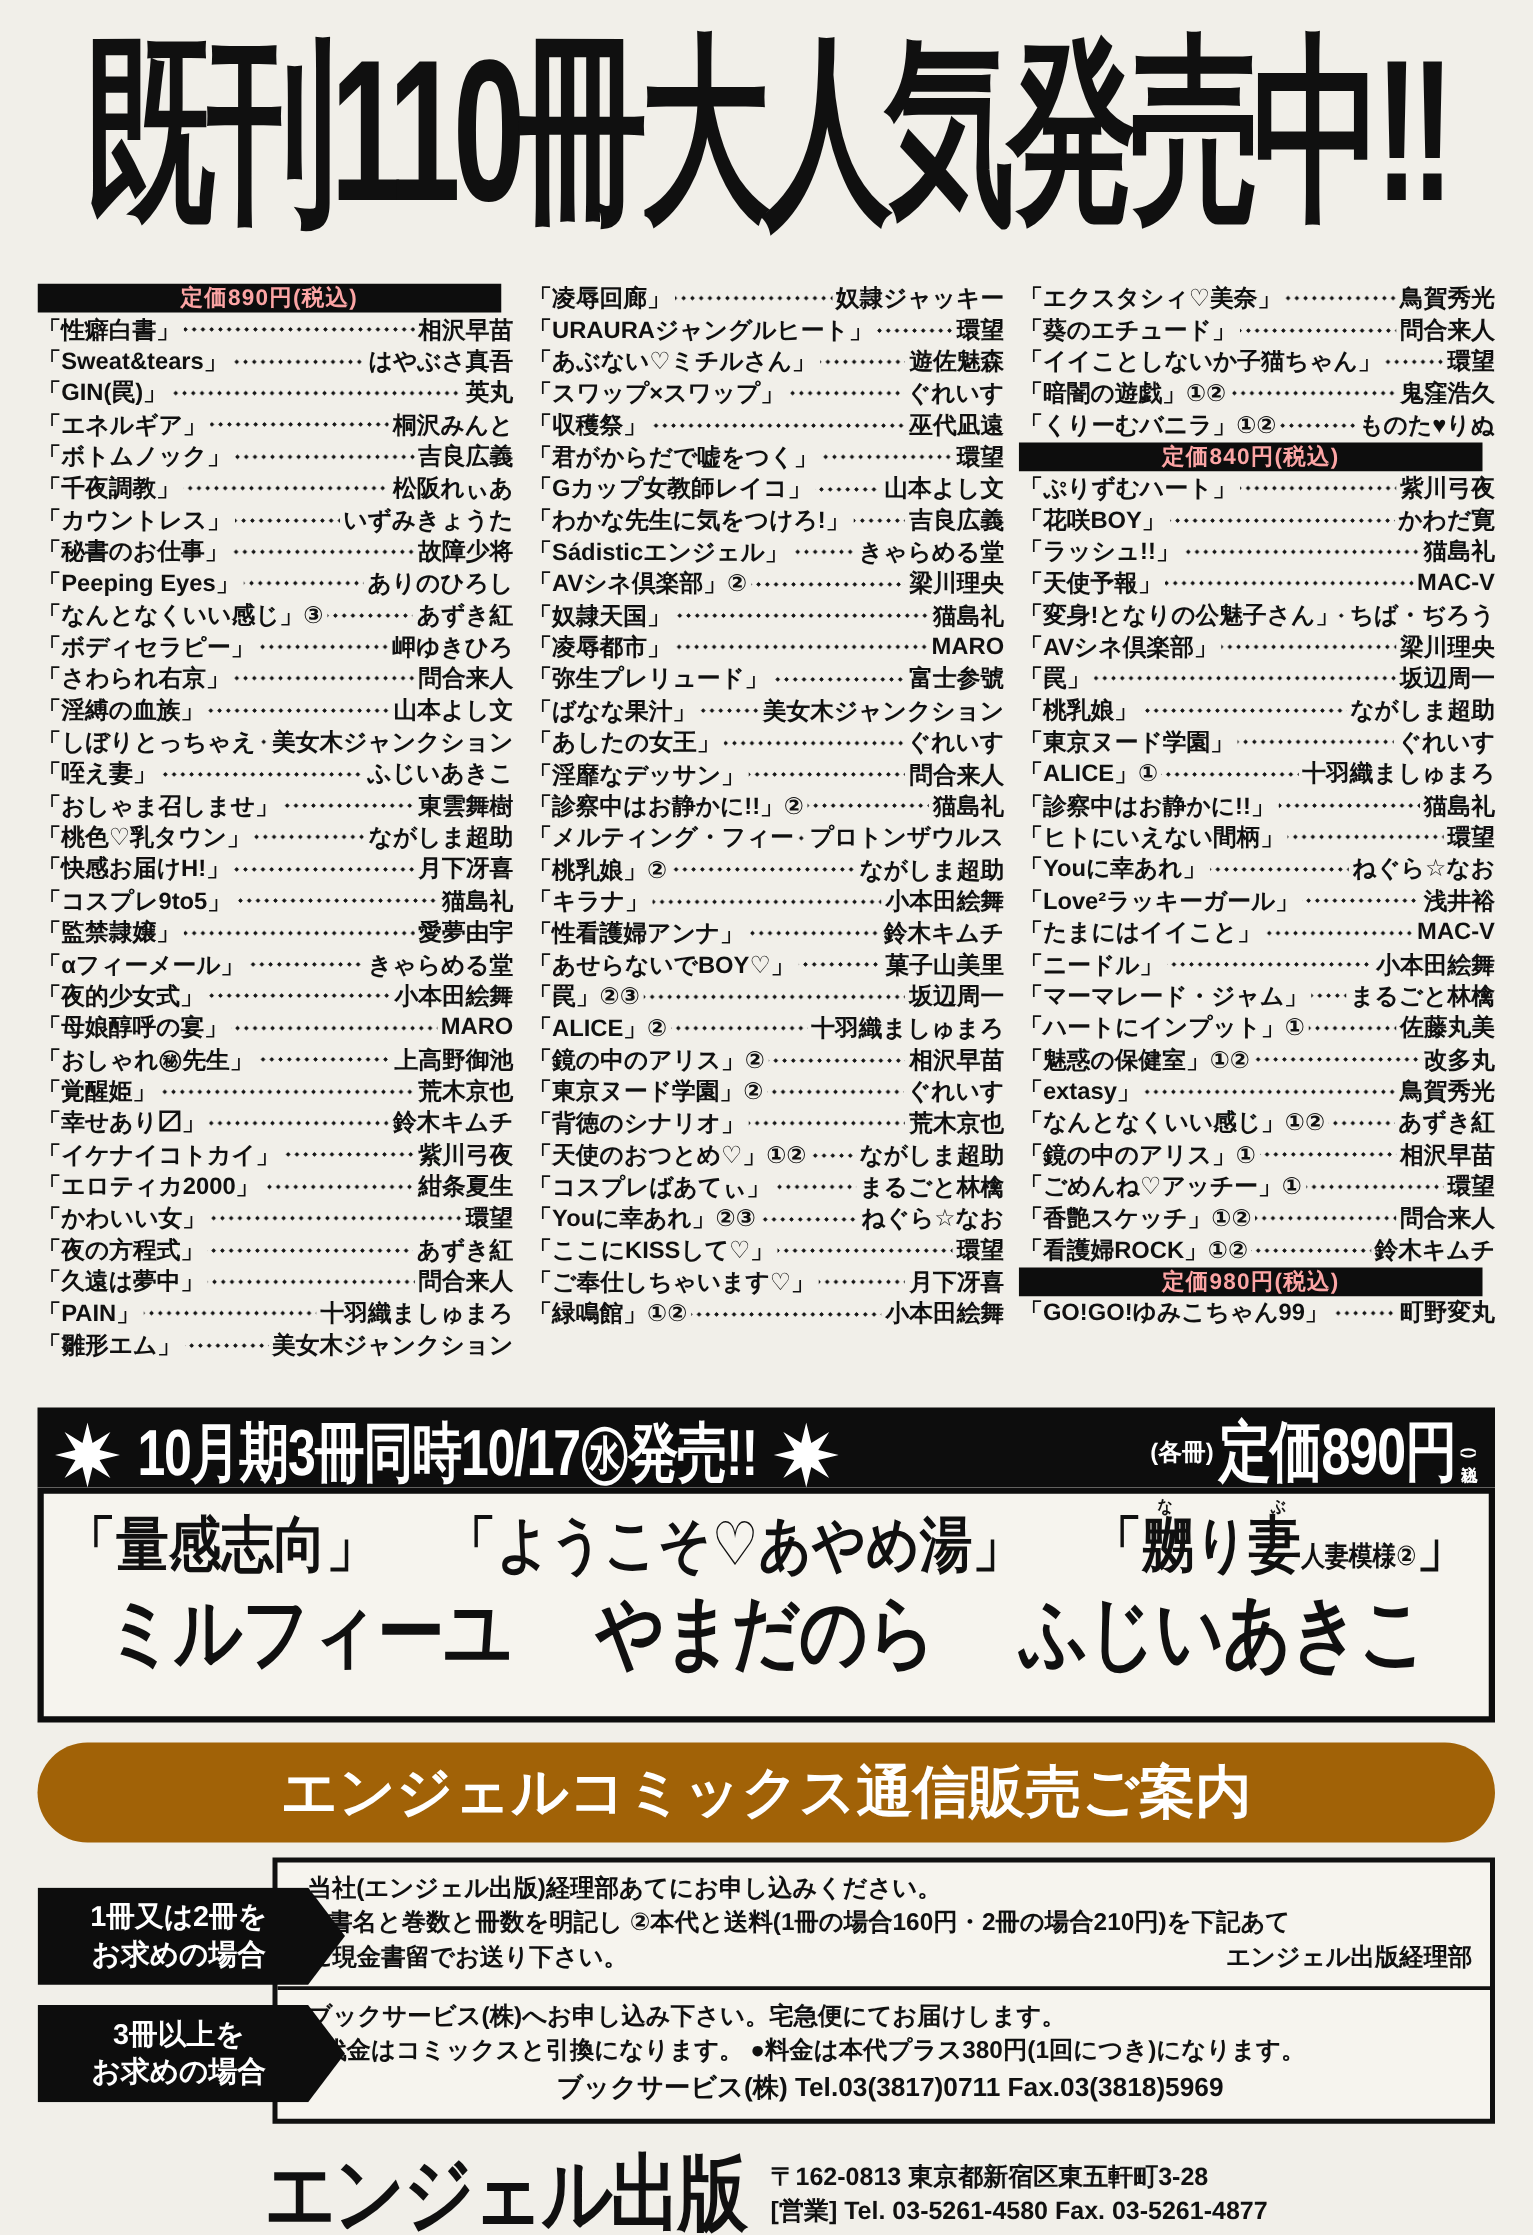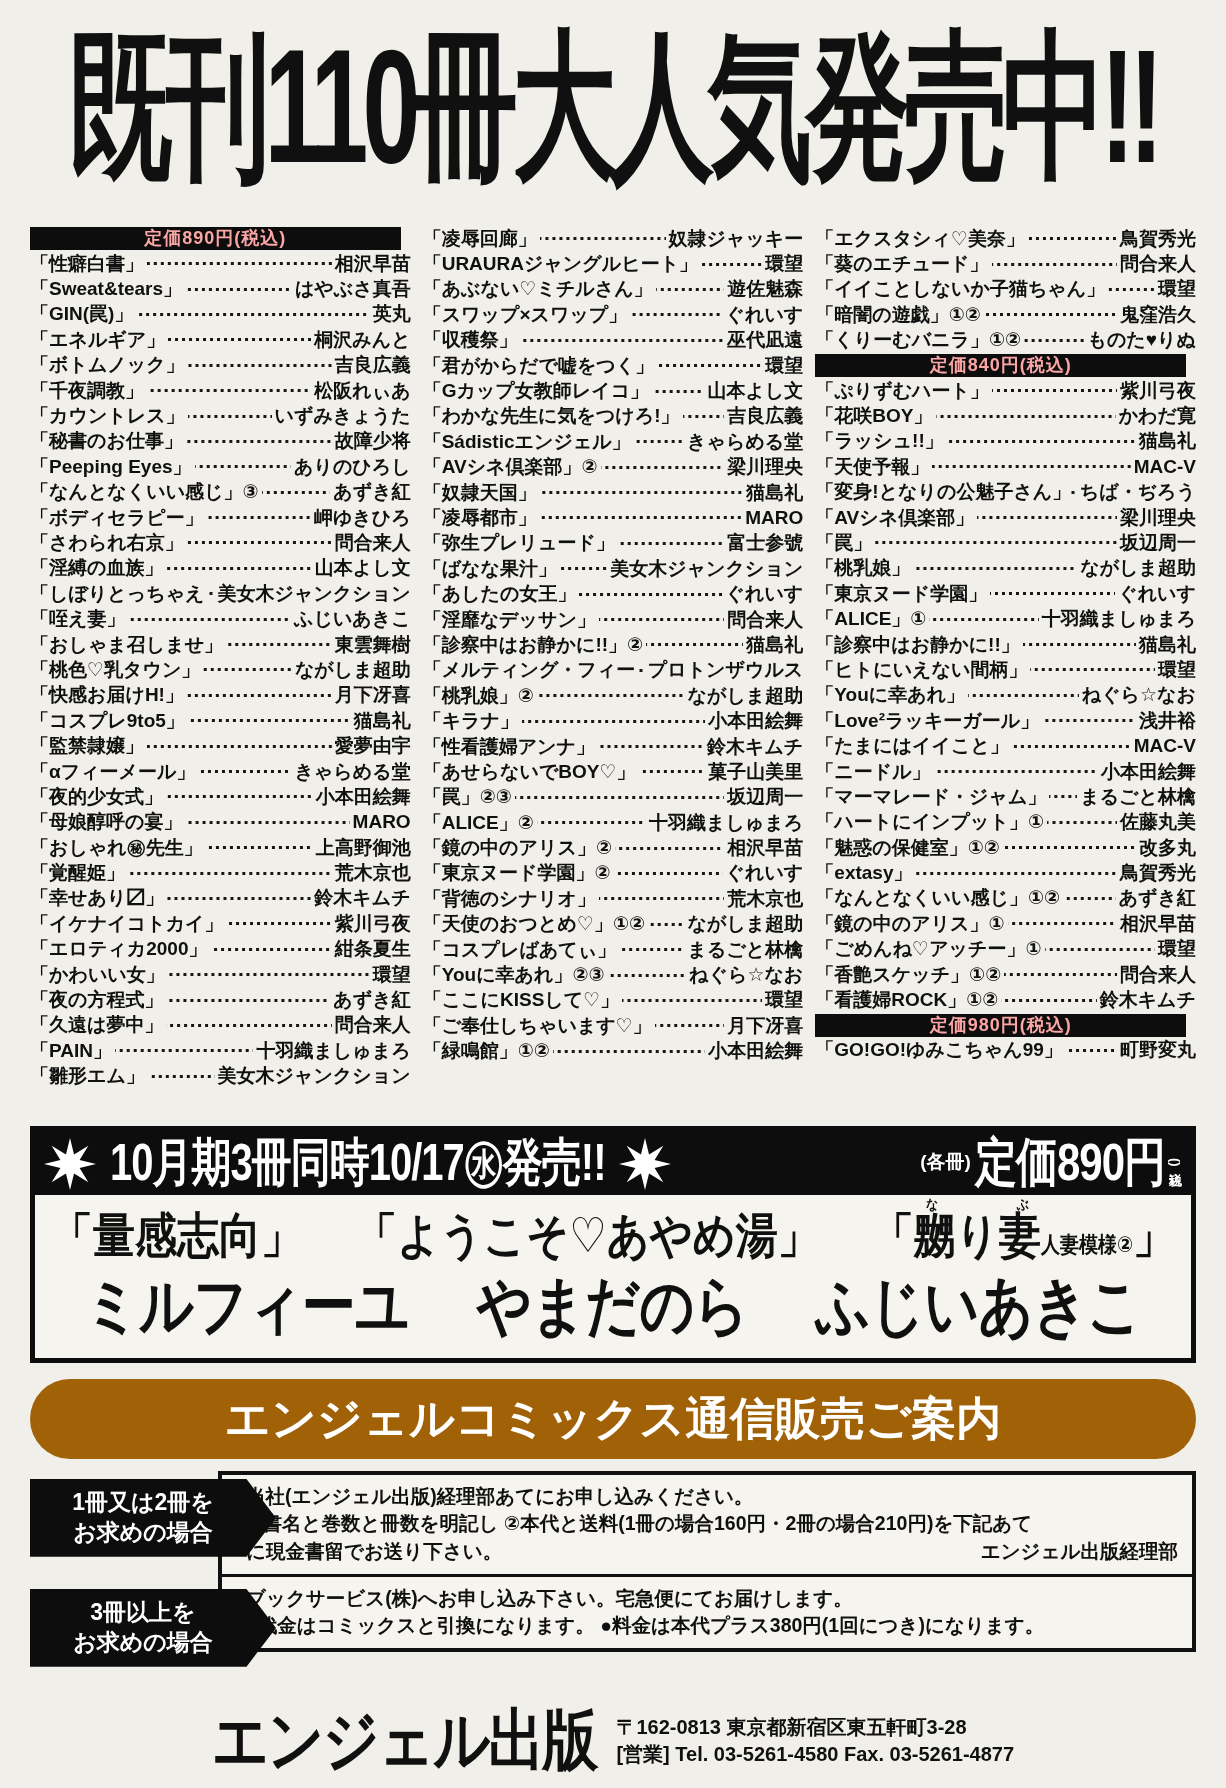--- a/index.html
+++ b/index.html
@@ -40,21 +40,21 @@
     display:flex;align-items:flex-end;padding:0 14px;gap:14px;overflow:hidden;
   }
   .burst{width:52px;height:52px;flex-shrink:0;}
   .rb-text{font-size:40px;font-weight:900;white-space:nowrap;transform:scaleY(1.3);letter-spacing:-1px;}
   .rb-right{margin-left:auto;display:flex;align-items:center;gap:4px;white-space:nowrap;}
   .rb-each{font-size:19px;font-weight:800;}
   .rb-price{font-size:42px;font-weight:900;transform:scaleY(1.25);letter-spacing:-1px;}
   .rb-tax{writing-mode:vertical-rl;font-size:13px;font-weight:700;line-height:1;}
 
   
-  .new-books-box{margin:0 30px;border:5px solid #0d0d0d;background:#f6f4ee;padding:12px 16px 7px;overflow:hidden;}
+  .new-books-box{margin:0 30px;border:5px solid #0d0d0d;background:#f6f4ee;padding:12px 16px 22px;overflow:hidden;}
   .nb-titles{display:flex;justify-content:space-between;align-items:flex-end;white-space:nowrap;}
   .nb-title{font-size:42px;font-weight:900;transform:scaleY(1.15);transform-origin:bottom;}
   .nb-sub{font-size:19px;font-weight:800;}
   ruby rt{font-size:12px;font-weight:700;}
   .nb-authors{display:flex;justify-content:space-around;margin-top:10px;white-space:nowrap;}
   .nb-author{font-size:54px;font-weight:900;transform:scaleY(1.2);transform-origin:bottom;letter-spacing:-1px;}
 
   
   .mailorder-banner{
     margin:16px 30px 12px;background:#a16207;border-radius:46px;height:80px;
@@ -67,21 +67,21 @@
   .order-row.second{border-top:3px solid #111;}
   .o-flex{display:flex;justify-content:space-between;}
   .o-sign{font-weight:700;}
   .o-phone{text-align:center;font-size:21px;font-weight:700;margin-top:2px;}
   .order-label{
     position:absolute;left:0;width:246px;background:#0d0d0d;color:#fff;
     text-align:center;font-weight:800;font-size:23px;line-height:1.3;
     padding:9px 26px 9px 6px;box-sizing:border-box;
     clip-path:polygon(0 0,88% 0,100% 50%,88% 100%,0 100%);
   }
-  .ol-1{top:8px;}
+  .ol-1{top:24px;}
   .ol-2{top:118px;}
 
   
   .publisher{display:flex;align-items:center;justify-content:center;gap:20px;margin-top:16px;white-space:nowrap;}
   .pub-name{font-size:56px;font-weight:900;transform:scaleY(1.2);letter-spacing:-2px;}
   .pub-right{font-size:20px;font-weight:700;line-height:1.35;}
 </style>
 </head>
 <body>
 
@@ -722,20 +722,21 @@
         <div class="o-line">当社(エンジェル出版)経理部あてにお申し込みください。</div>
         <div class="o-line">①書名と巻数と冊数を明記し ②本代と送料(1冊の場合160円・2冊の場合210円)を下記あて</div>
         <div class="o-line o-flex">
           <span>に現金書留でお送り下さい。</span>
           <span class="o-sign">エンジェル出版経理部</span>
         </div>
       </div>
       <div class="order-row second">
         <div class="o-line">ブックサービス(株)へお申し込み下さい。宅急便にてお届けします。</div>
         <div class="o-line">●代金はコミックスと引換になります。 ●料金は本代プラス380円(1回につき)になります。</div>
+        <div class="o-phone">ブックサービス(株)  Tel.03(3817)0711  Fax.03(3818)5969</div>
       </div>
     </div>
     <div class="order-label ol-1">
       <div>1冊又は2冊を</div>
       <div>お求めの場合</div>
     </div>
     <div class="order-label ol-2">
       <div>3冊以上を</div>
       <div>お求めの場合</div>
     </div>

